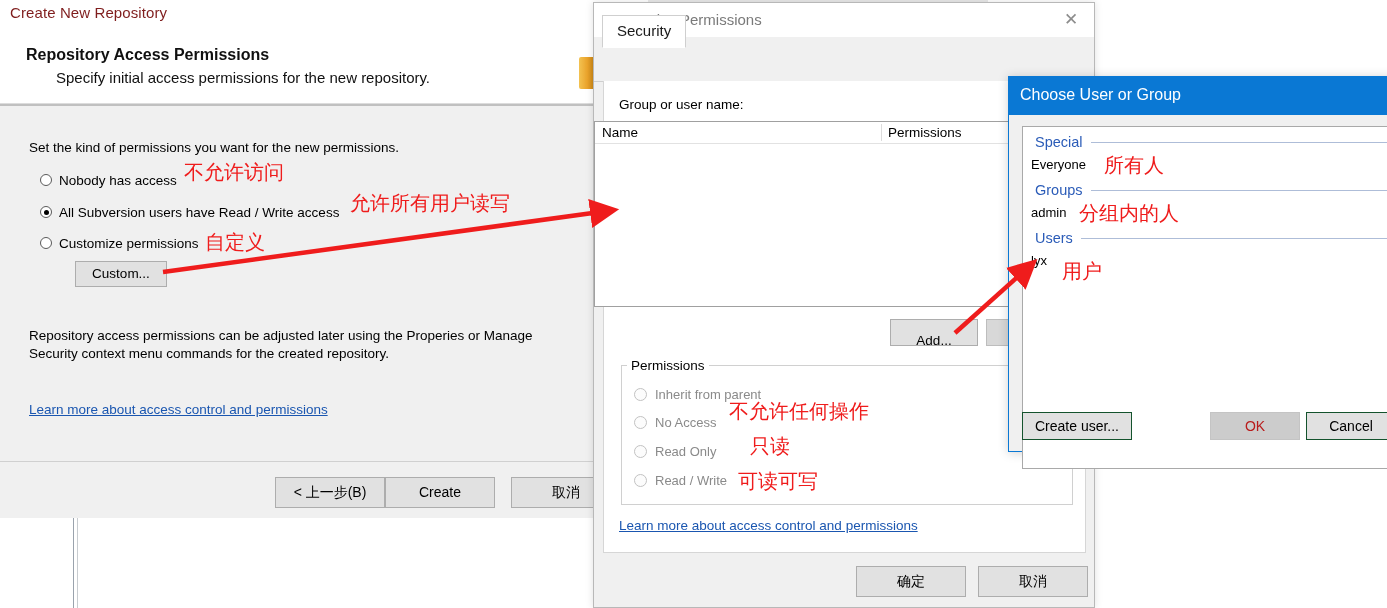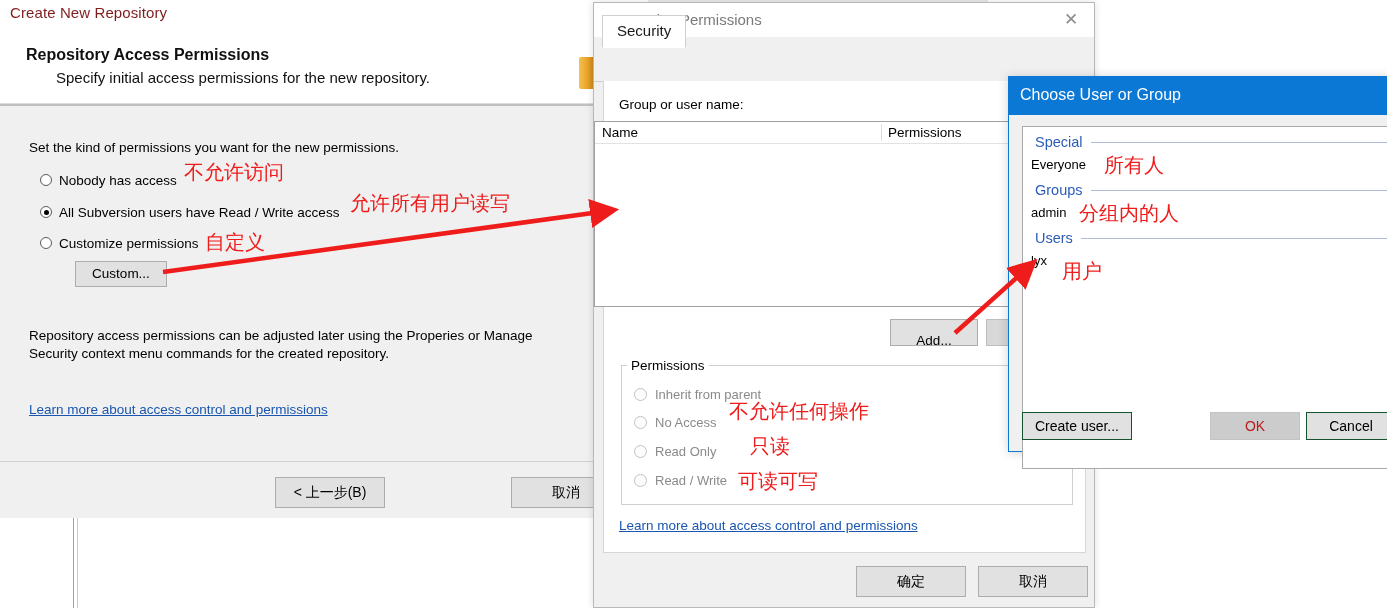--- a/index.html
+++ b/index.html
@@ -433,20 +433,21 @@
     <button class="custom-btn">Custom...</button>
 
     <div class="note-text">Repository access permissions can be adjusted later using the Properies or Manage Security context menu commands for the created repository.</div>
 
     <a class="learn-link">Learn more about access control and permissions</a>
 
     <div class="wizard-footer-sep"></div>
     <div class="wizard-footer"></div>
 
     <button class="wiz-btn" id="btn-back">&lt; 上一步(B)</button>
+    <button class="wiz-btn" id="btn-create">Create</button>
     <button class="wiz-btn" id="btn-cancel-wiz">取消</button>
 
     <div class="folder-icon"></div>
   </div>
 
   <div class="cp-topedge"></div>
 
   <div class="cp-dialog">
 
     <div class="cp-titlebar">

